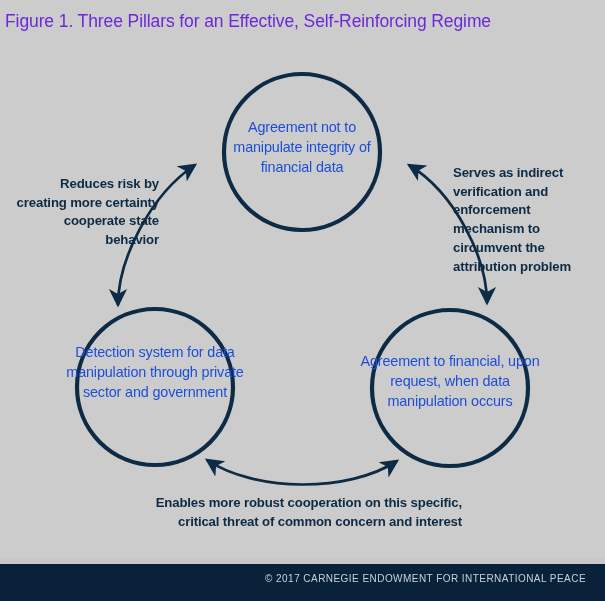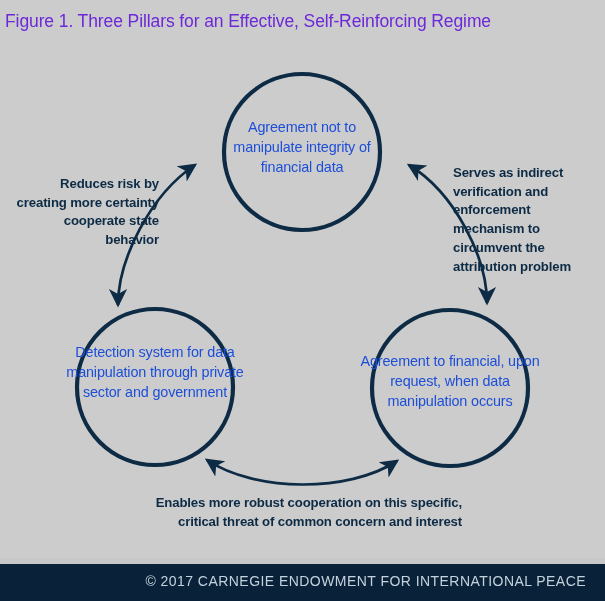--- a/index.html
+++ b/index.html
@@ -105,21 +105,21 @@
     top: 564px;
     width: 605px;
     height: 37px;
     background: #0a2239;
   }
   #footer-credit {
     position: absolute;
     right: 19px;
     top: 573px;
     color: #c4d2dd;
-    font-size: 14px;
+    font-size: 10px;
     letter-spacing: 0.45px;
     white-space: nowrap;
   }
 </style>
 </head>
 <body>
 
 <div id="figure-root">
 
   <div id="figure-title">Figure 1. Three Pillars for an Effective, Self-Reinforcing Regime</div>

